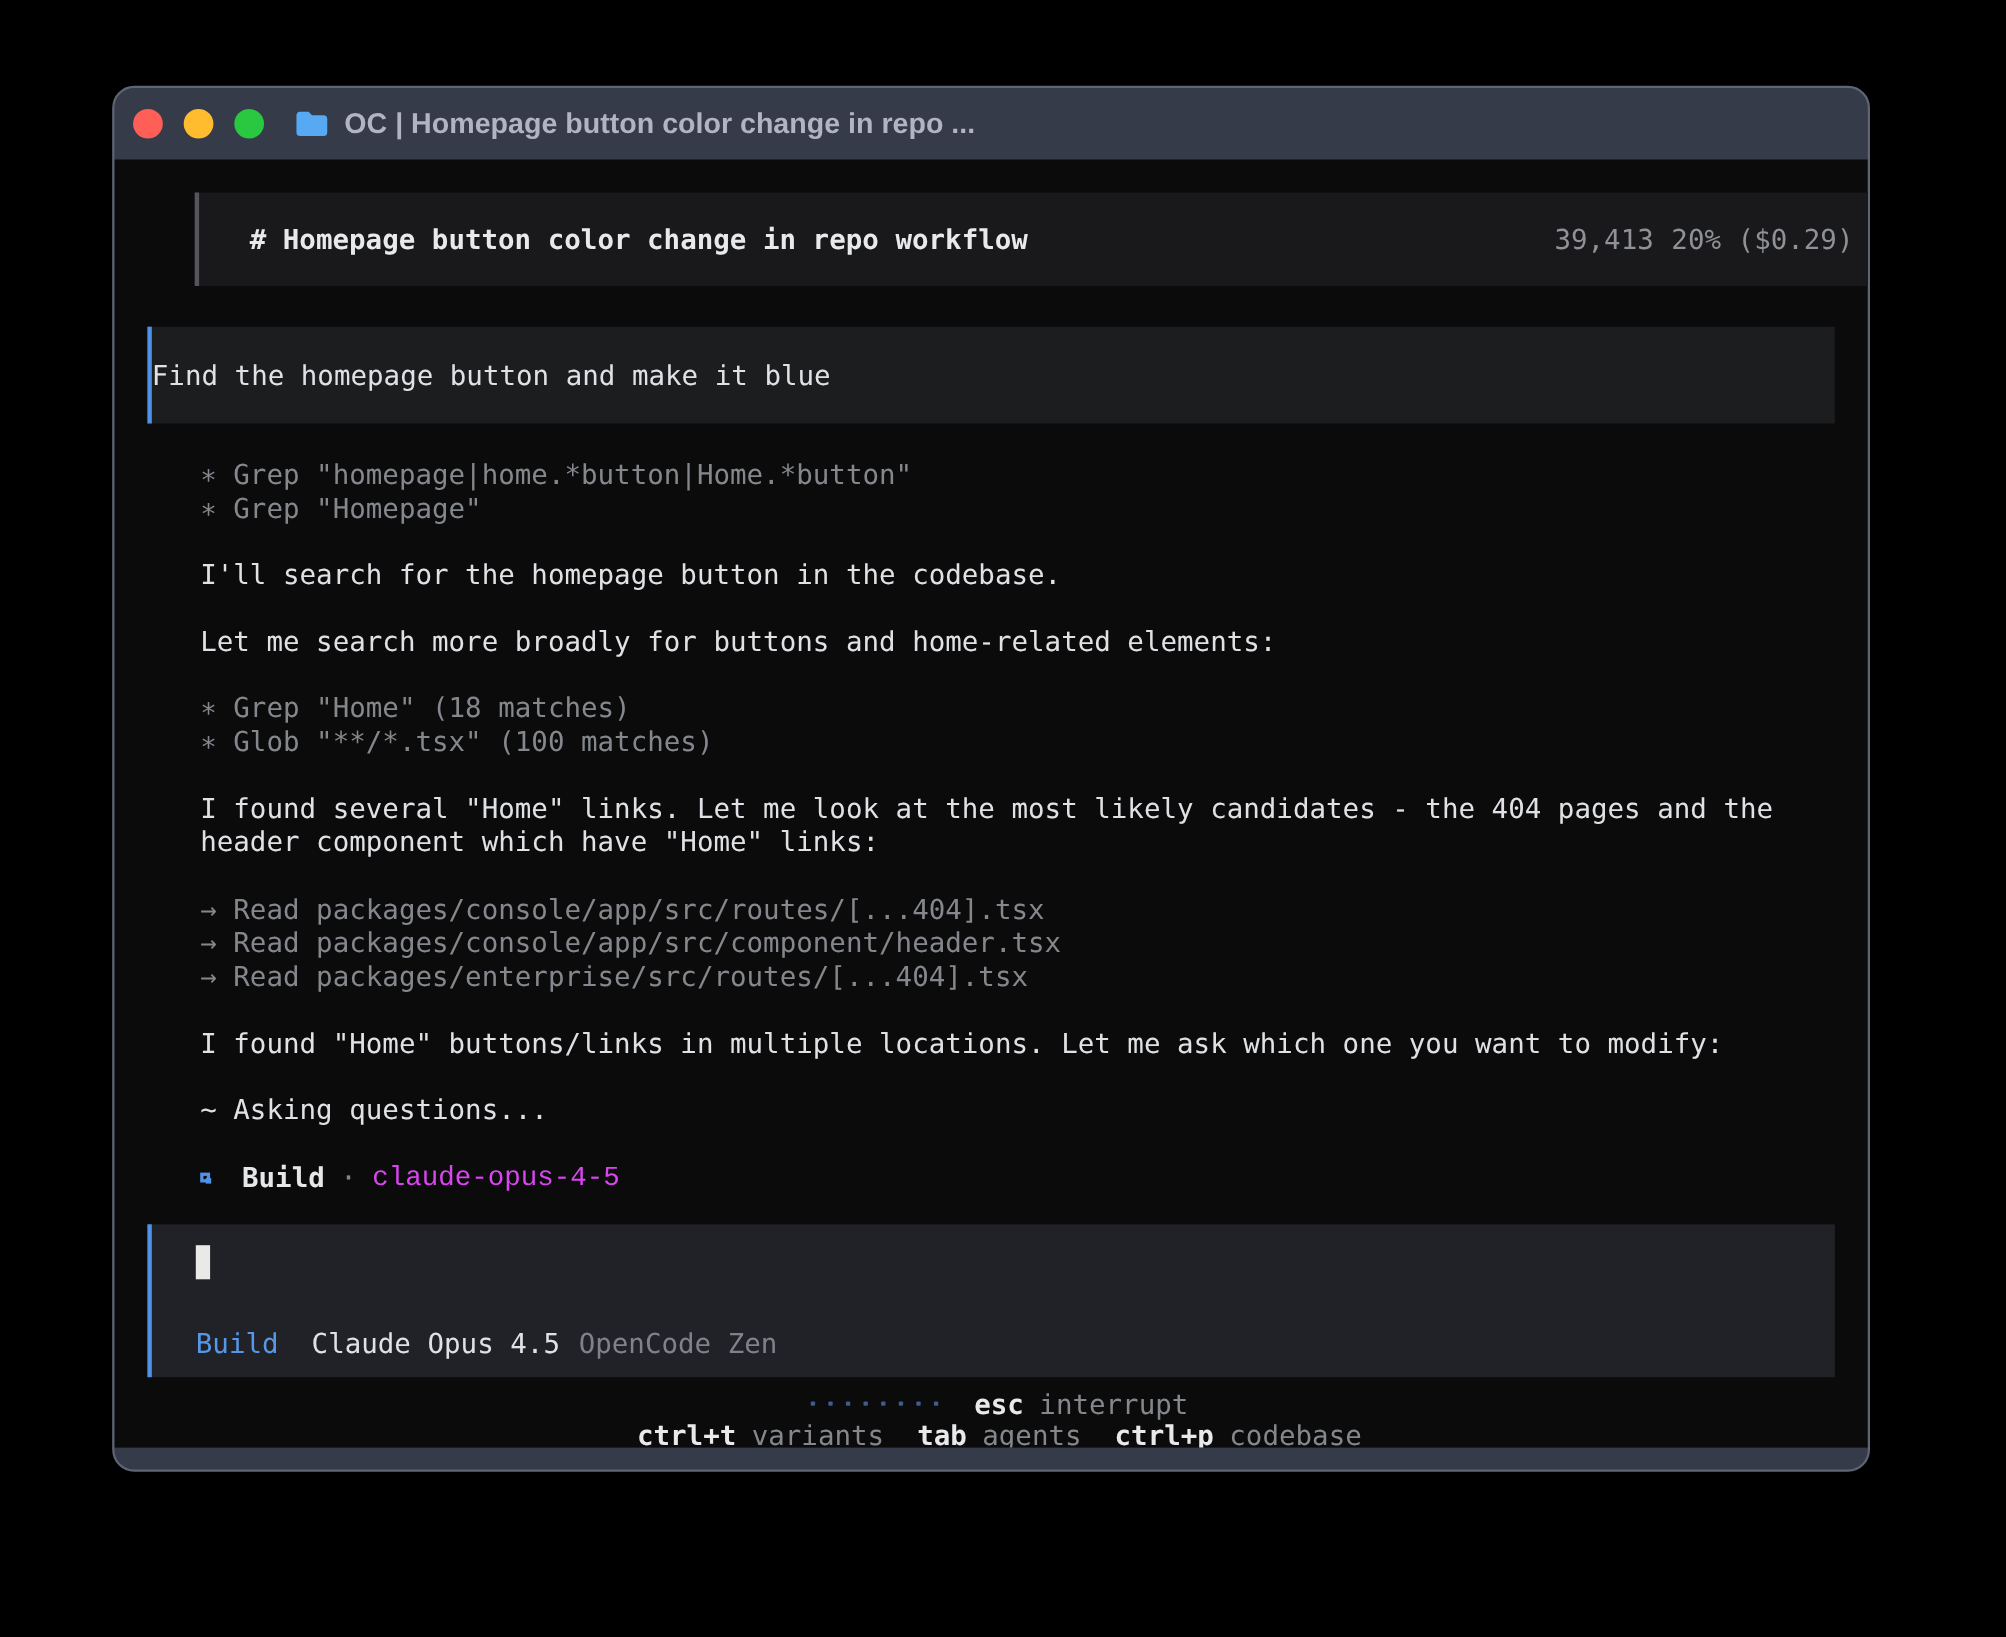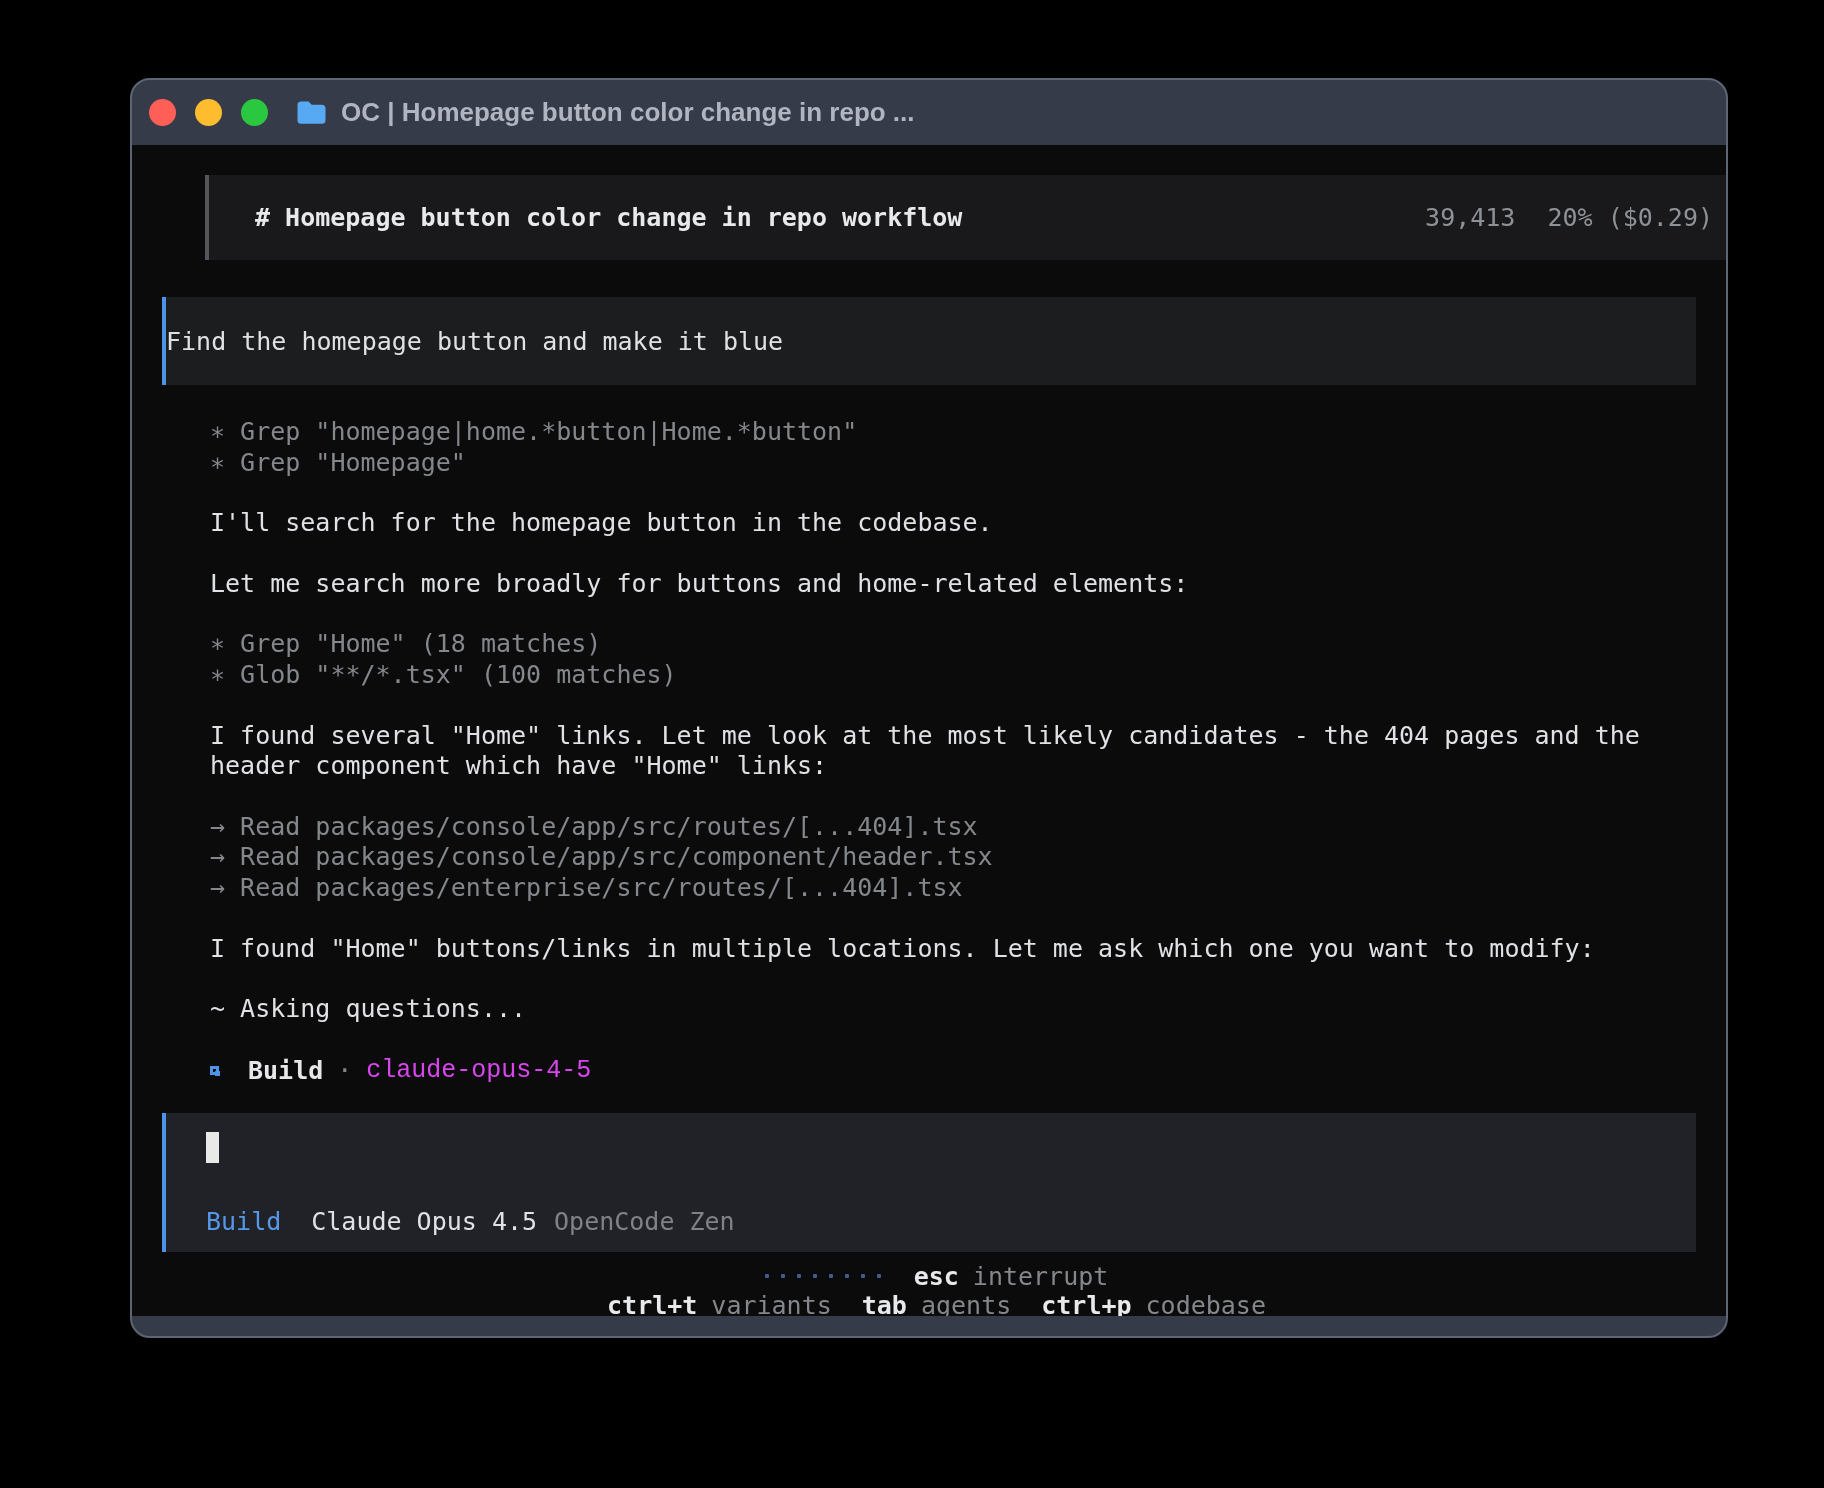--- a/index.html
+++ b/index.html
@@ -7,21 +7,21 @@
     --window-chrome:#363b49;
     --traffic-red:#ff5f57;
     --traffic-yellow:#febc2e;
     --traffic-green:#2ac840;
   }
   *{margin:0;padding:0;box-sizing:border-box;}
   html,body{width:1824px;height:1488px;background:#000;overflow:hidden;}
   body{font-family:"DejaVu Sans Mono",monospace;}
 
   .window{
-    position:absolute;left:130px;top:78px;width:1598px;height:1260px;
+    position:absolute;left:102px;top:78px;width:1598px;height:1260px;
     background:var(--window-chrome);
     border:2px solid #5e6575;border-radius:20px;overflow:hidden;
   }
   .titlebar{height:65px;display:flex;align-items:center;padding-left:17px;}
   .light{width:27px;height:27px;border-radius:50%;margin-right:19px;flex:none;}
   .light.red{background:var(--traffic-red);}
   .light.yellow{background:var(--traffic-yellow);}
   .light.green{background:var(--traffic-green);}
   .folder{margin-left:9px;display:flex;align-items:center;flex:none;}
   .win-title{
@@ -33,21 +33,21 @@
     background:#0b0b0c;height:1171px;padding:30px 30px 0;overflow:hidden;
   }
 
   .block{width:100%;}
   .header-block{
     height:85px;background:#19191b;border-left:4px solid #55565c;
     display:flex;align-items:center;justify-content:space-between;
     padding:0 26px 0 46px;font-size:25px;margin-left:43px;
   }
   .header-title{color:#e8e9eb;font-weight:bold;white-space:nowrap;}
-  .header-stats{color:#8e9195;display:flex;gap:32px;white-space:nowrap;}
+  .header-stats{color:#8e9195;display:flex;gap:16px;white-space:nowrap;}
 
   .user-block{
     margin-top:37px;height:88px;background:#1c1d1f;
     border-left:4px solid var(--accent-blue);
     display:flex;align-items:center;
     font-size:25px;color:#dfe1e4;
   }
 
   .messages{margin-top:32px;padding-left:48px;font-size:25px;line-height:30.6px;}
   .para{margin-bottom:30px;}

